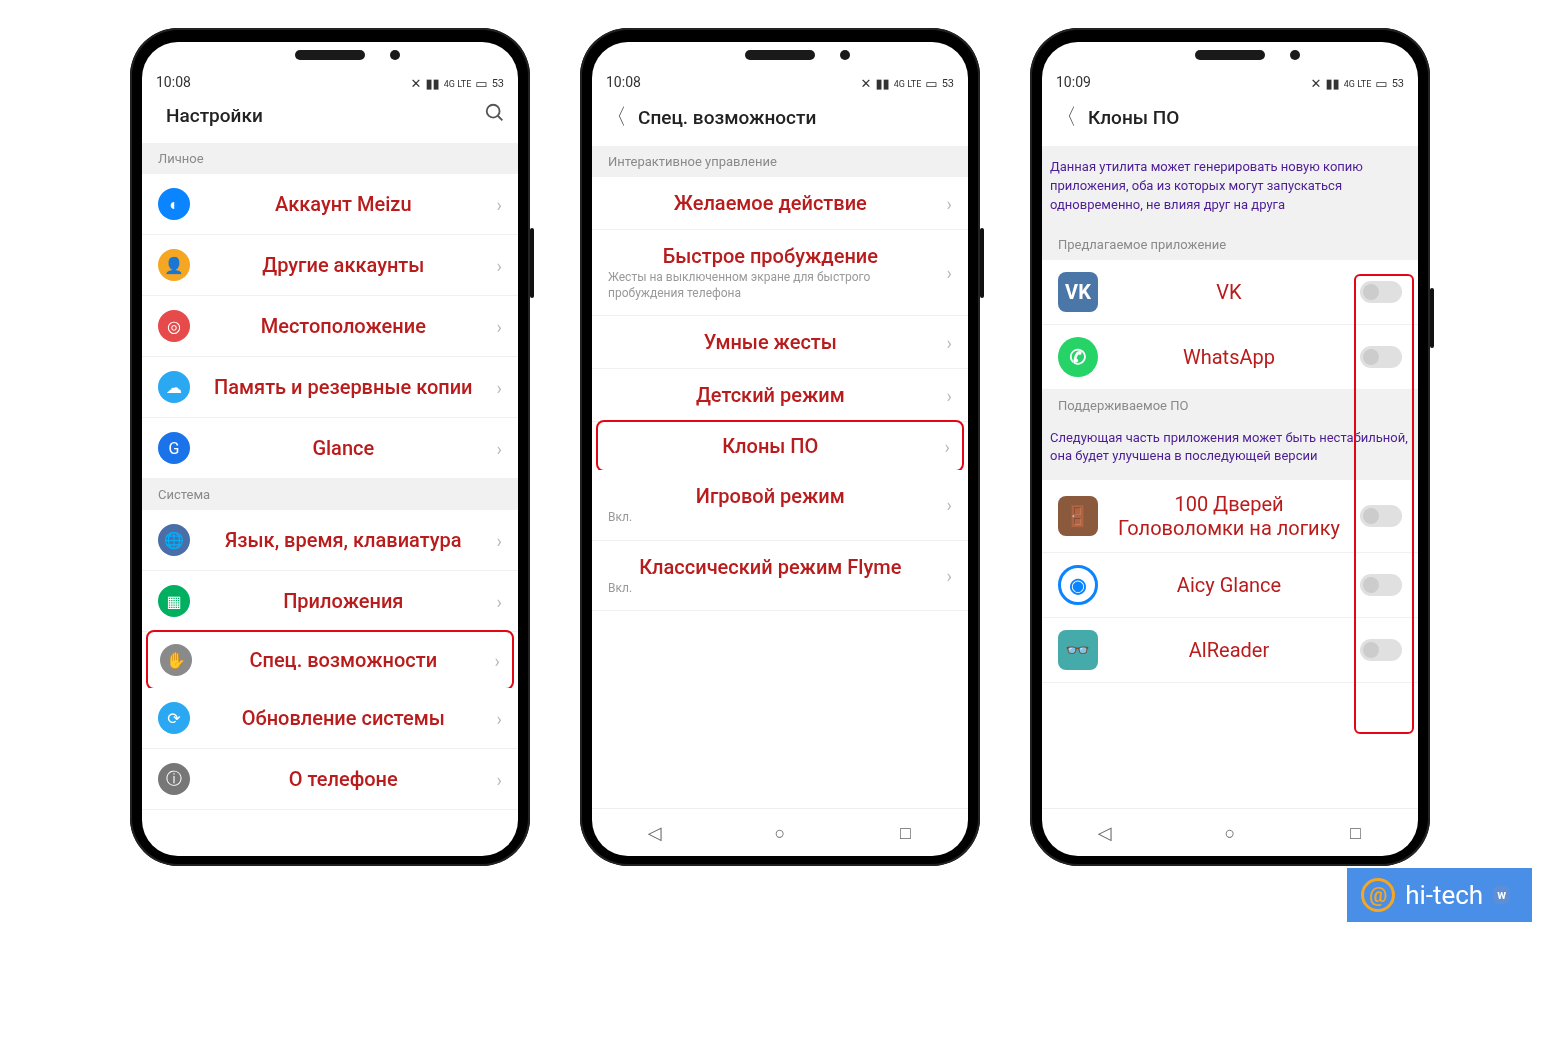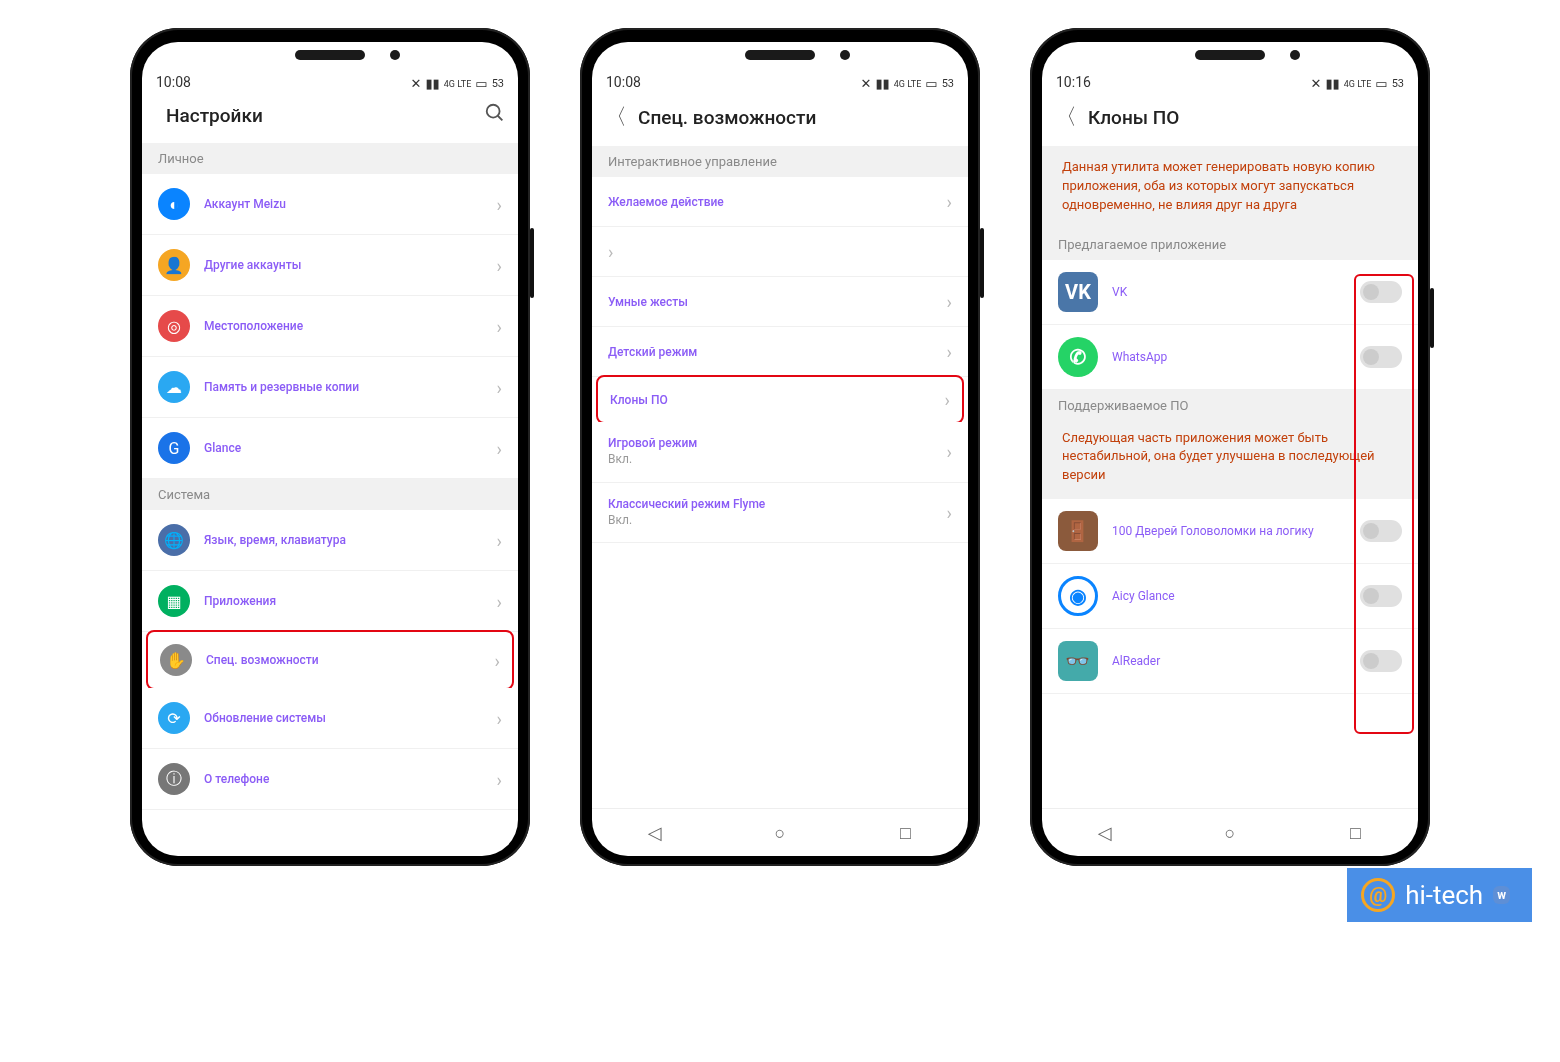--- a/index.html
+++ b/index.html
@@ -84,23 +84,23 @@
   .hdr .title { font-size: 19px; color: #222; font-weight: 500; flex: 1; }
   .hdr .search { font-size: 22px; color: #555; }
   .section-label {
     background: #f1f1f1;
     color: #8a8a8a;
     font-size: 13px;
     padding: 8px 16px;
   }
   .desc {
     background: #f1f1f1;
-    color: #c2410c;
+    color: #4c1d95;
     font-size: 13px;
-    padding: 12px 20px 14px;
+    padding: 12px 8px 14px;
     line-height: 1.45;
   }
   .row {
     display: flex;
     align-items: center;
     padding: 14px 16px;
     border-bottom: 1px solid #f0f0f0;
     gap: 14px;
     background: #fff;
     position: relative;
@@ -114,21 +114,21 @@
     flex-shrink: 0;
   }
   .row .app-icon {
     width: 40px; height: 40px;
     border-radius: 8px;
     display: flex; align-items: center; justify-content: center;
     color: #fff; font-size: 20px; font-weight: bold;
     flex-shrink: 0;
   }
   .row .txt { flex: 1; min-width: 0; }
-  .row .lbl { font-size: 12px; color: #8b5cf6; font-weight: 500; }
+  .row .lbl { font-size: 20px; color: #b91c1c; font-weight: 500; text-align: center; }
   .row .sub { font-size: 12px; color: #999; margin-top: 2px; line-height: 1.3; }
   .row .chev { color: #bbb; font-size: 18px; }
   .toggle {
     width: 42px; height: 22px;
     background: #e0e0e0;
     border-radius: 11px;
     position: relative;
     flex-shrink: 0;
   }
   .toggle::after {
@@ -316,20 +316,24 @@
       <div class="content">
         <div class="section-label">Интерактивное управление</div>
         <div id="p2-int">
             <div class="row">
               <div class="txt">
                 <div class="lbl">Желаемое действие</div>
               </div>
               <span class="chev">›</span>
             </div>
             <div class="row">
+              <div class="txt">
+                <div class="lbl">Быстрое пробуждение</div>
+                <div class="sub">Жесты на выключенном экране для быстрого пробуждения телефона</div>
+              </div>
               <span class="chev">›</span>
             </div>
             <div class="row">
               <div class="txt">
                 <div class="lbl">Умные жесты</div>
               </div>
               <span class="chev">›</span>
             </div>
           </div>
         <div id="p2-lab">
@@ -366,21 +370,21 @@
         <span>○</span>
         <span>□</span>
       </div>
     </div>
   </div>
 
   <div class="phone">
     <div class="side-btn" style="top:260px;height:60px;"></div>
     <div class="screen">
       <div class="statusbar">
-        <span>10:16</span>
+        <span>10:09</span>
         <div class="status-right">
           <span class="ico">✕</span>
           <span class="ico">▮▮</span>
           <span style="font-size:9px;">4G LTE</span>
           <span class="ico">▭</span>
           <span>53</span>
         </div>
       </div>
       <div class="hdr">
         <span class="back">〈</span>

